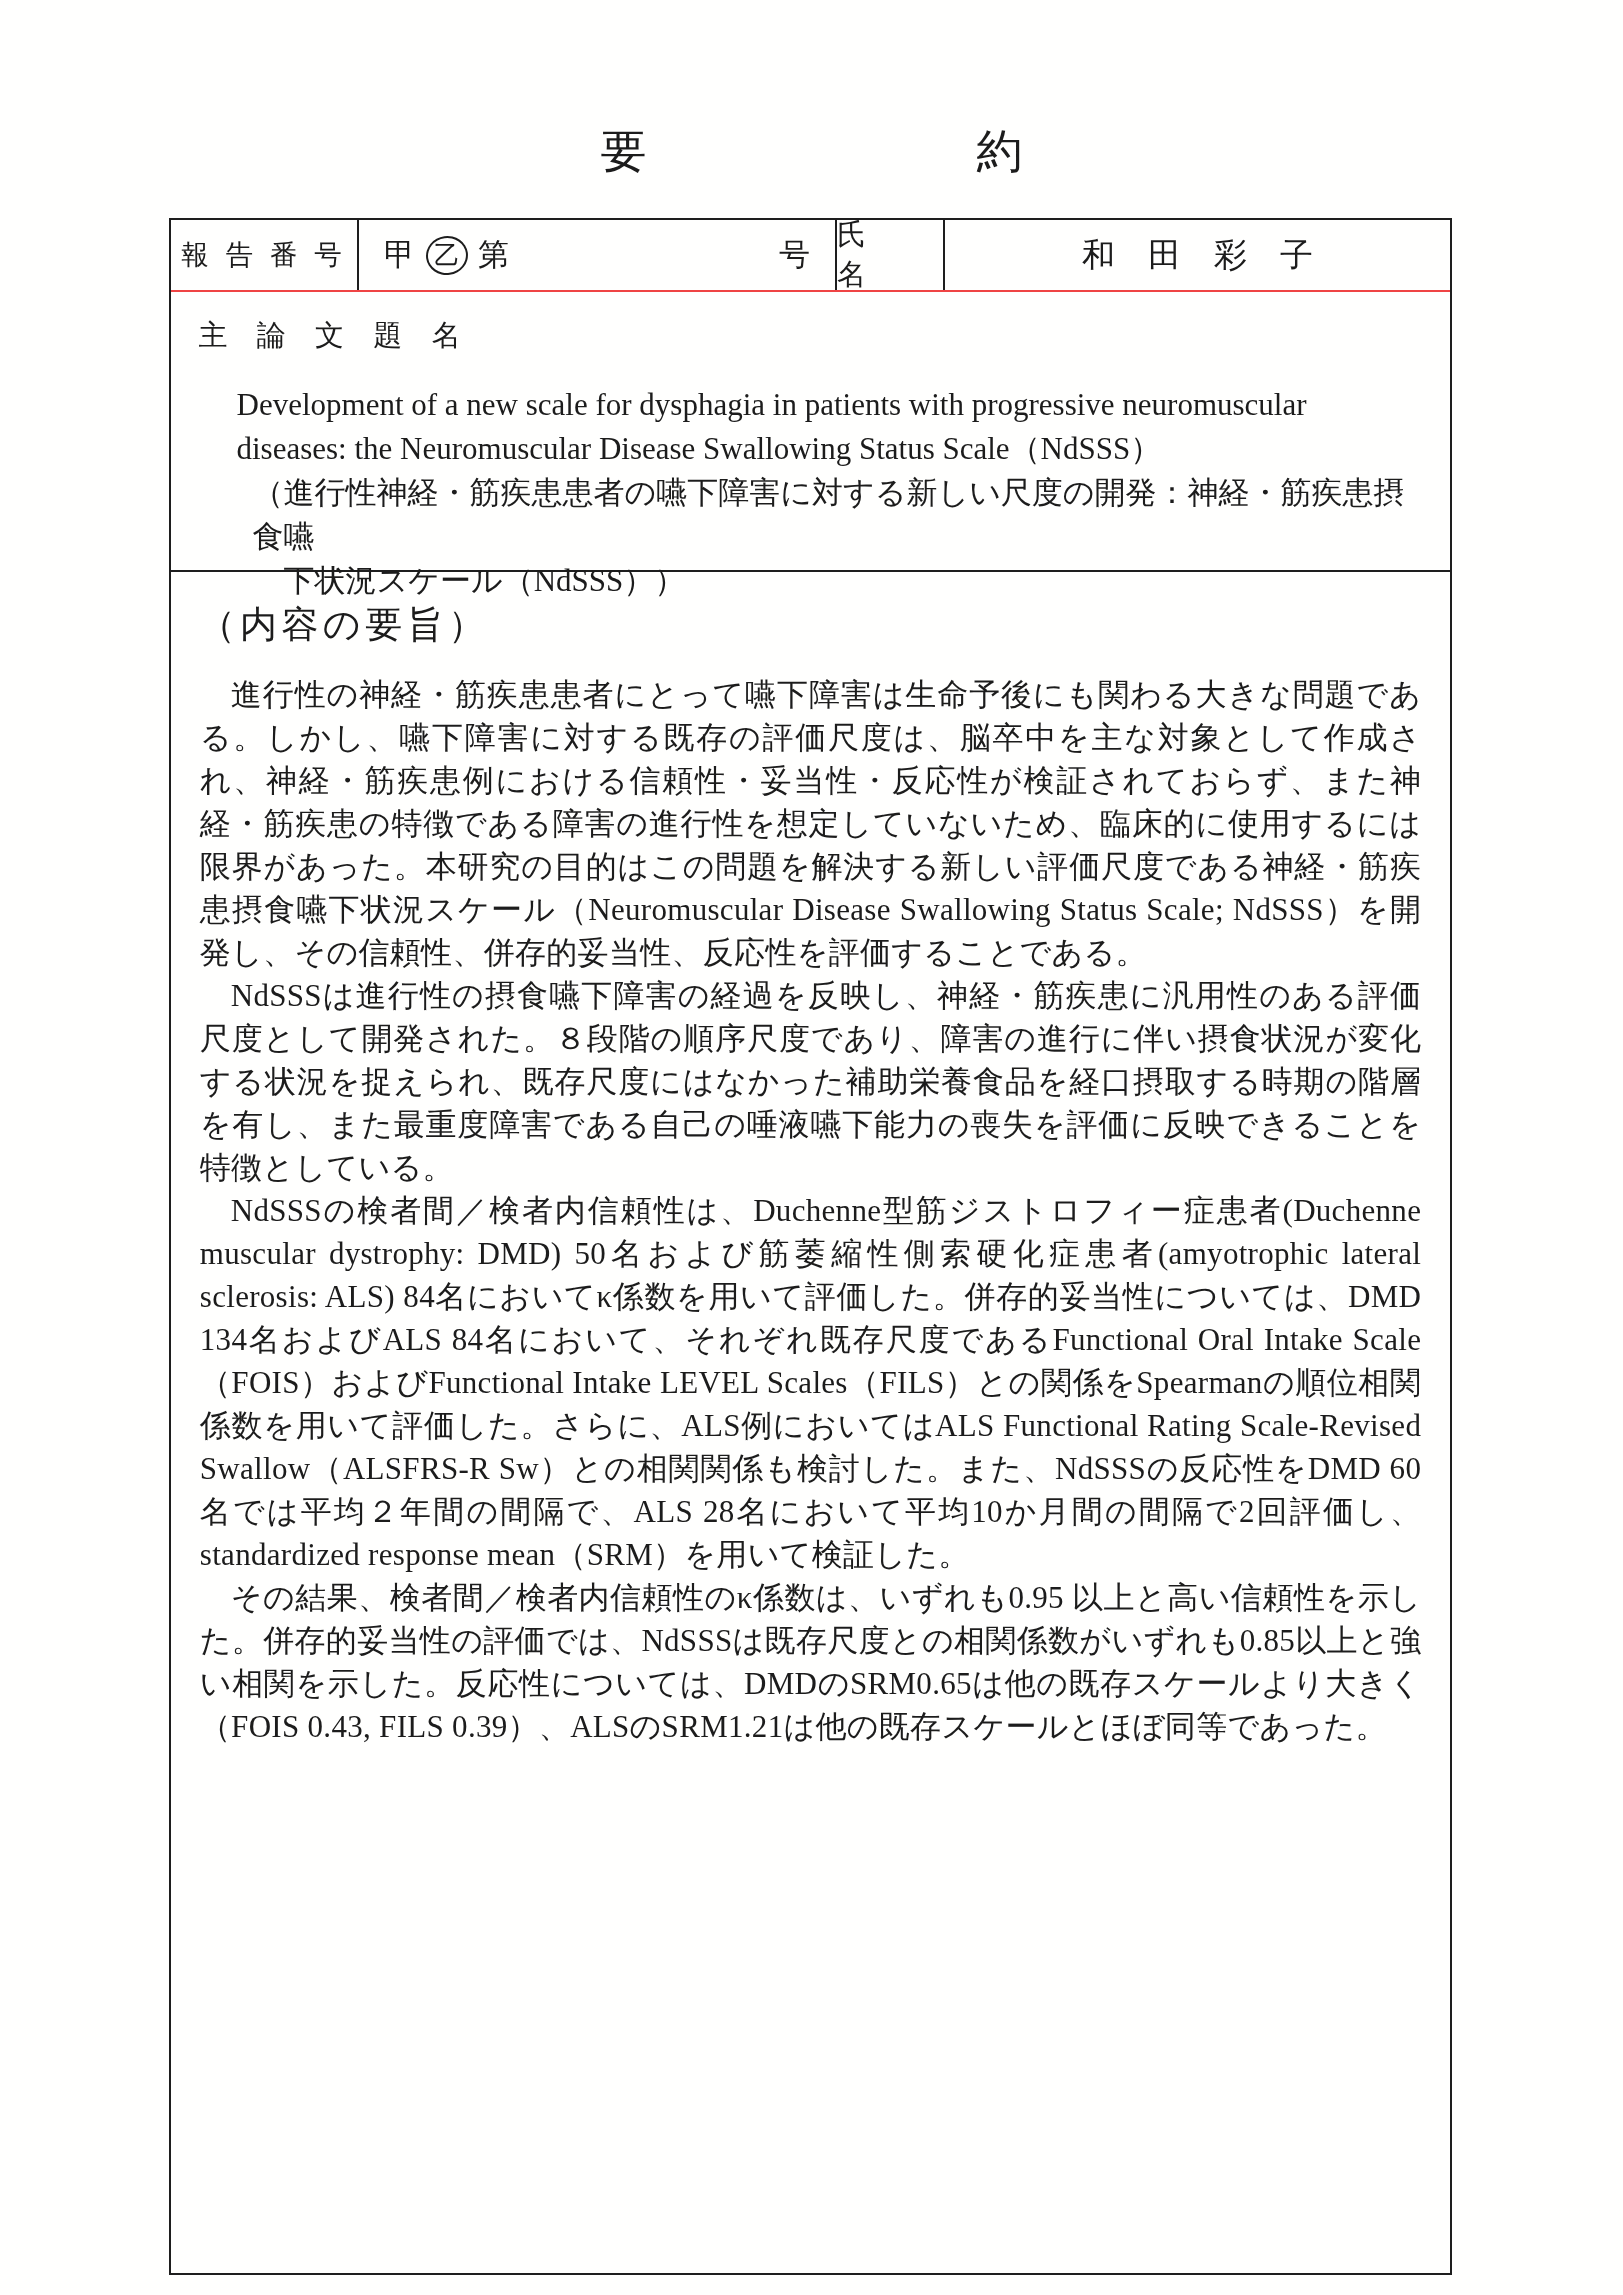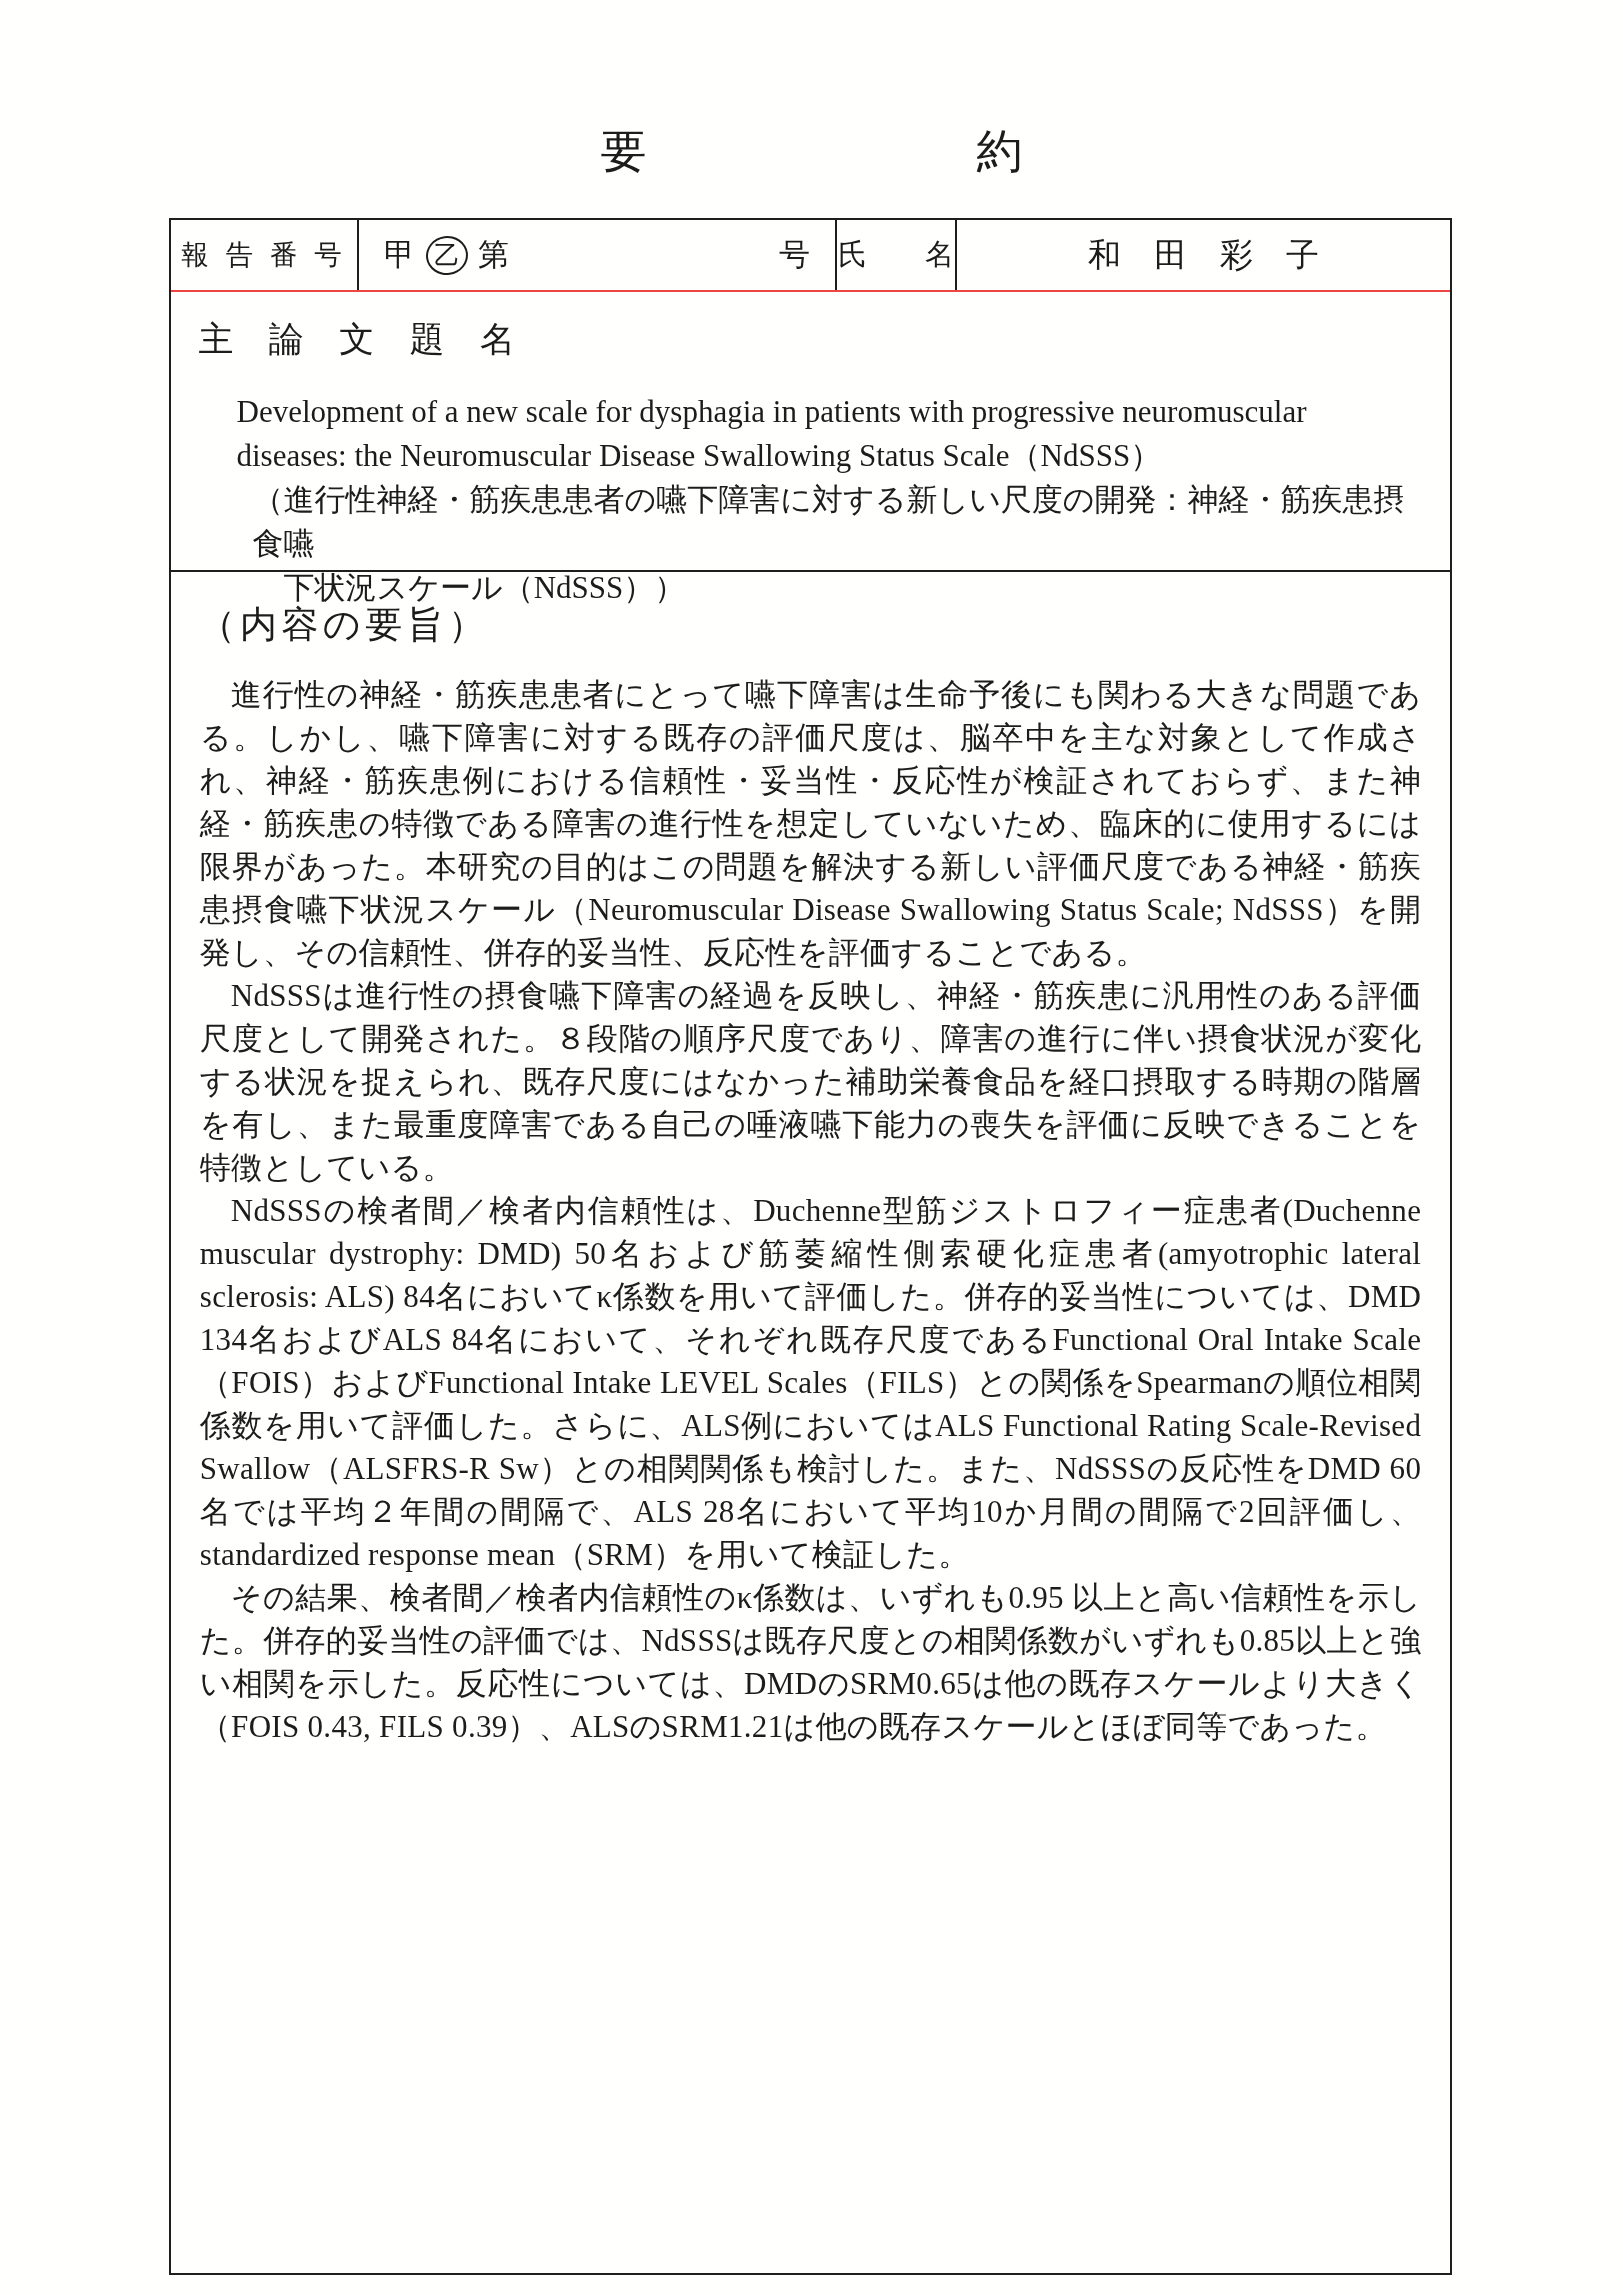--- a/index.html
+++ b/index.html
@@ -78,39 +78,39 @@
     width: 42px;
     height: 39px;
     border: 2px solid #1e1e1e;
     border-radius: 50%;
     font-size: 26px;
     transform: rotate(-8deg);
   }
   .circled > span { transform: rotate(8deg); }
   .report-spacer { flex: 1; }
   .cell-name-label {
-    width: 120px;
+    width: 108px;
     border-right: 2px solid #1e1e1e;
     justify-content: center;
     font-size: 29px;
   }
   .cell-name-value {
     flex: 1;
     justify-content: center;
     font-size: 33px;
   }
   
   .title-section {
     flex: none;
     height: 280px;
     border-bottom: 2px solid #1e1e1e;
     padding: 23.6px 27.5px 0 27.5px;
   }
   .section-label {
-    font-size: 35px;
+    font-size: 29px;
     letter-spacing: 0.38em;
     margin-bottom: 27.5px;
   }
   .title-line { font-size: 31px; line-height: 44px; }
   .title-en-1 { margin-left: 38px; }
   .title-en-2 { margin-left: 38px; }
   .title-jp-1 { margin-left: 54px; }
   .title-jp-2 { margin-left: 85px; }
   
   .content-section {

